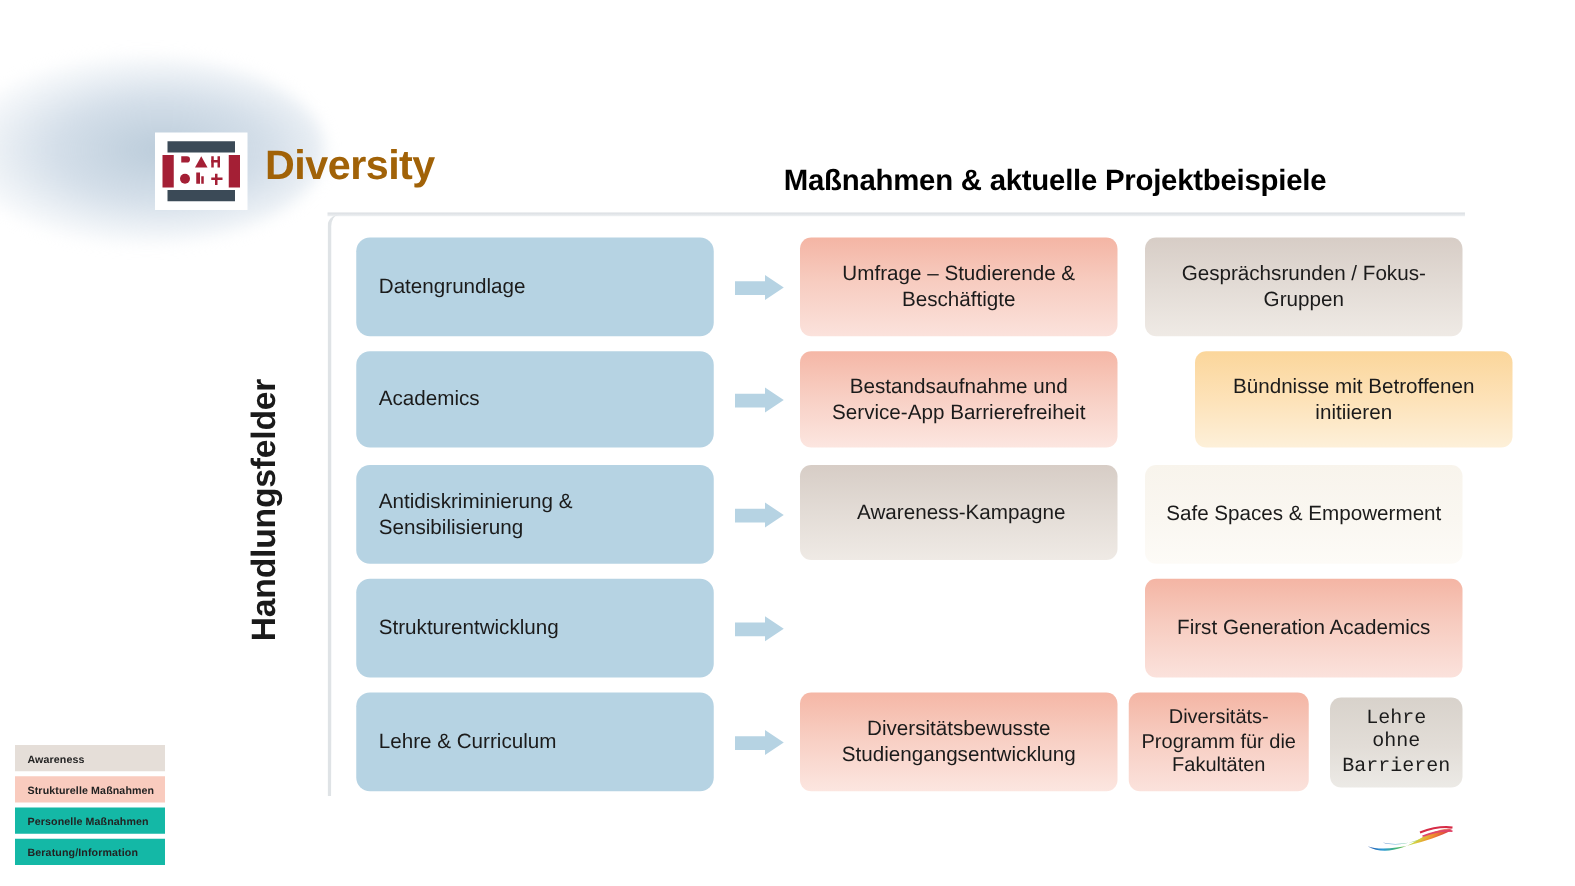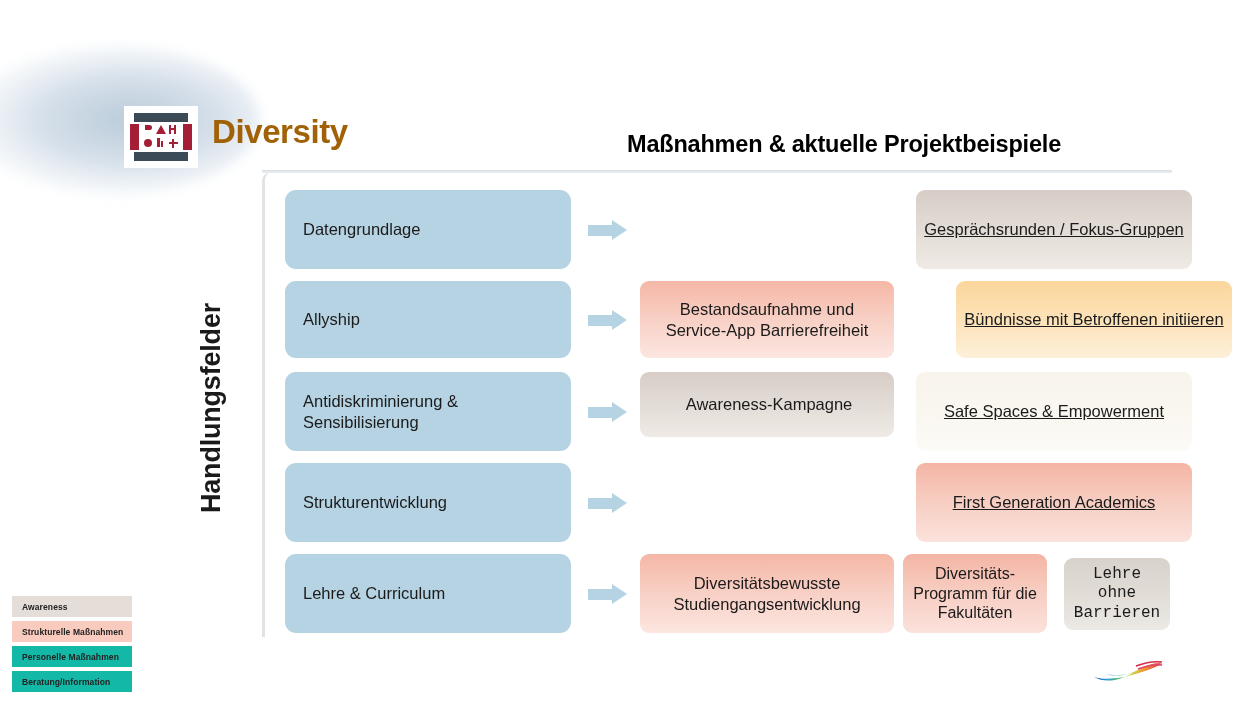--- a/index.html
+++ b/index.html
@@ -165,21 +165,21 @@
     left: 285px;
     width: 286px;
     justify-content: flex-start;
     text-align: left;
     padding-left: 18px;
     background: #b6d3e3;
     border-radius: 11px;
   }
 
   .box.mid  { left: 640px; width: 254px; }
-  .box.right{ left: 916px; width: 276px; text-decoration: underline; }
+  .box.right{ left: 916px; width: 254px; }
 
   
   .c-pink    { background: linear-gradient(to bottom, #f4b5a4 0%, #f7ccc0 45%, #fbe2dc 100%); }
   .c-pink2   { background: linear-gradient(to bottom, #f5b7a6 0%, #f8d0c5 50%, #fce6e0 100%); }
   .c-taupe   { background: linear-gradient(to bottom, #d7cdc6 0%, #e3dcd6 50%, #efeae5 100%); }
   .c-cream   { background: linear-gradient(to bottom, #f8f4ec 0%, #faf7f1 55%, #fdfbf7 100%); }
   .c-orange  { background: linear-gradient(to bottom, #fbd69b 0%, #fde2b8 50%, #fdf0d9 100%); }
   .c-graywarm{ background: linear-gradient(to bottom, #d8d2cb 0%, #e2ddd7 55%, #eceae6 100%); font-family: Liberation Mono, monospace; }
 
   
@@ -276,40 +276,41 @@
 
 <div id="frame"></div>
 <div id="axis-label">Handlungsfelder</div>
 
 <div class="row" style="top:190px;">
   <div class="box field" style="height:79px;">Datengrundlage</div>
   <div class="arrow" style="top:30px;">
     <div class="shaft"></div>
       <div class="head"></div>
   </div>
+  <div class="box mid c-pink" style="height:79px;">Umfrage –  Studierende &amp; Beschäftigte</div>
   <div class="box right c-taupe" style="height:79px;">Gesprächsrunden / Fokus-Gruppen</div>
 </div>
 
 <div class="row" style="top:281px;">
-  <div class="box field" style="height:77px;">Allyship</div>
+  <div class="box field" style="height:77px;">Academics</div>
   <div class="arrow" style="top:29px;">
     <div class="shaft"></div>
       <div class="head"></div>
   </div>
   <div class="box mid c-pink2" style="height:77px;">Bestandsaufnahme und Service-App Barrierefreiheit</div>
   <div class="box right c-orange" style="height:77px;margin-left:40px;">Bündnisse mit Betroffenen initiieren</div>
 </div>
 
 <div class="row" style="top:372px;">
   <div class="box field" style="height:79px;">Antidiskriminierung &amp; Sensibilisierung</div>
   <div class="arrow" style="top:30px;">
     <div class="shaft"></div>
       <div class="head"></div>
   </div>
-  <div class="box mid c-taupe" style="height:65px;padding-left:12px;">Awareness-Kampagne</div>
+  <div class="box mid c-taupe" style="height:76px;padding-left:12px;">Awareness-Kampagne</div>
   <div class="box right c-cream" style="height:79px;">Safe Spaces &amp; Empowerment</div>
 </div>
 
 <div class="row" style="top:463px;">
   <div class="box field" style="height:79px;">Strukturentwicklung</div>
   <div class="arrow" style="top:30px;">
     <div class="shaft"></div>
       <div class="head"></div>
   </div>
   <div class="box right c-pink" style="height:79px;">First Generation Academics</div>

